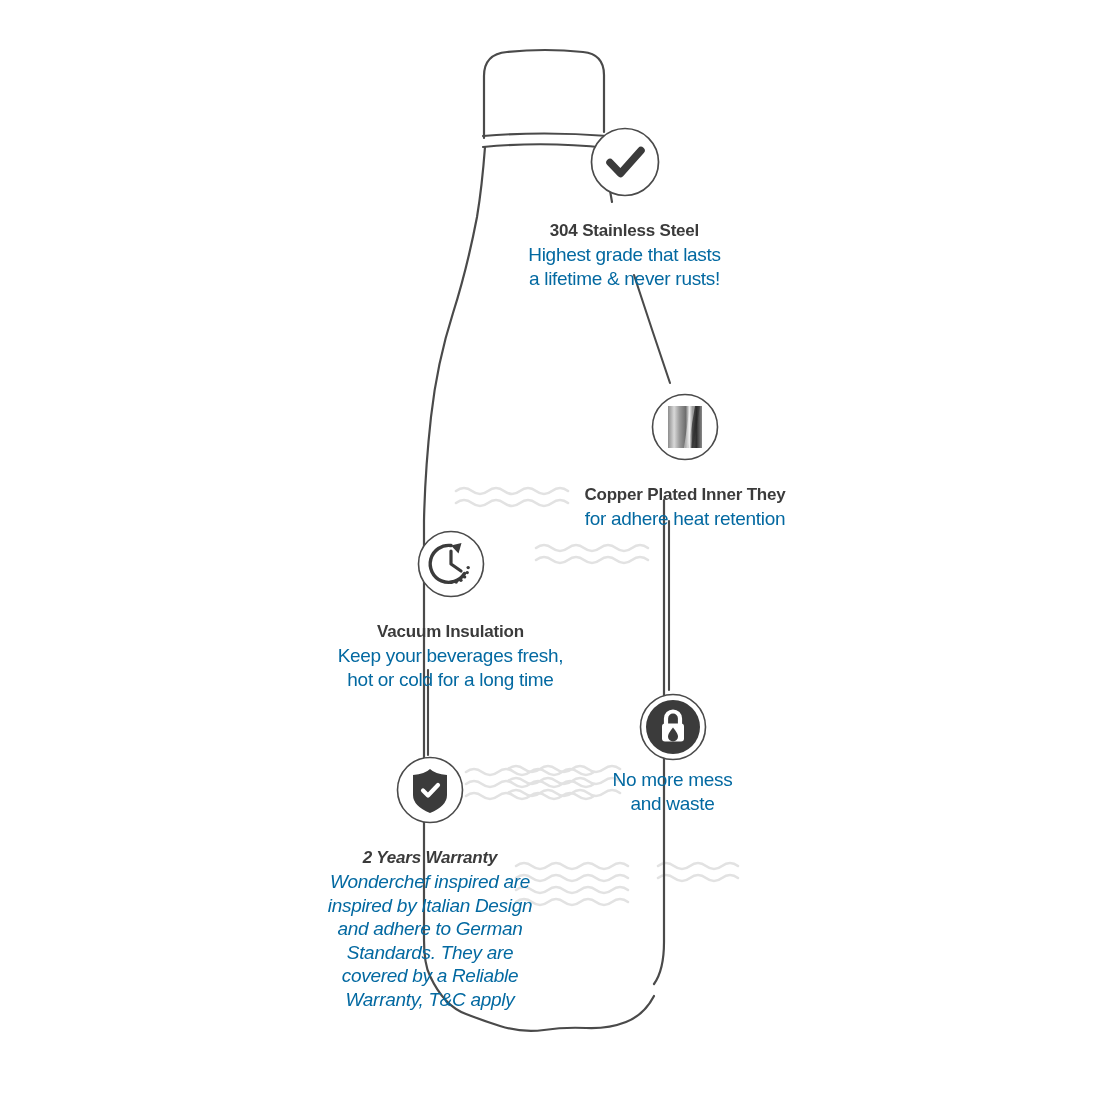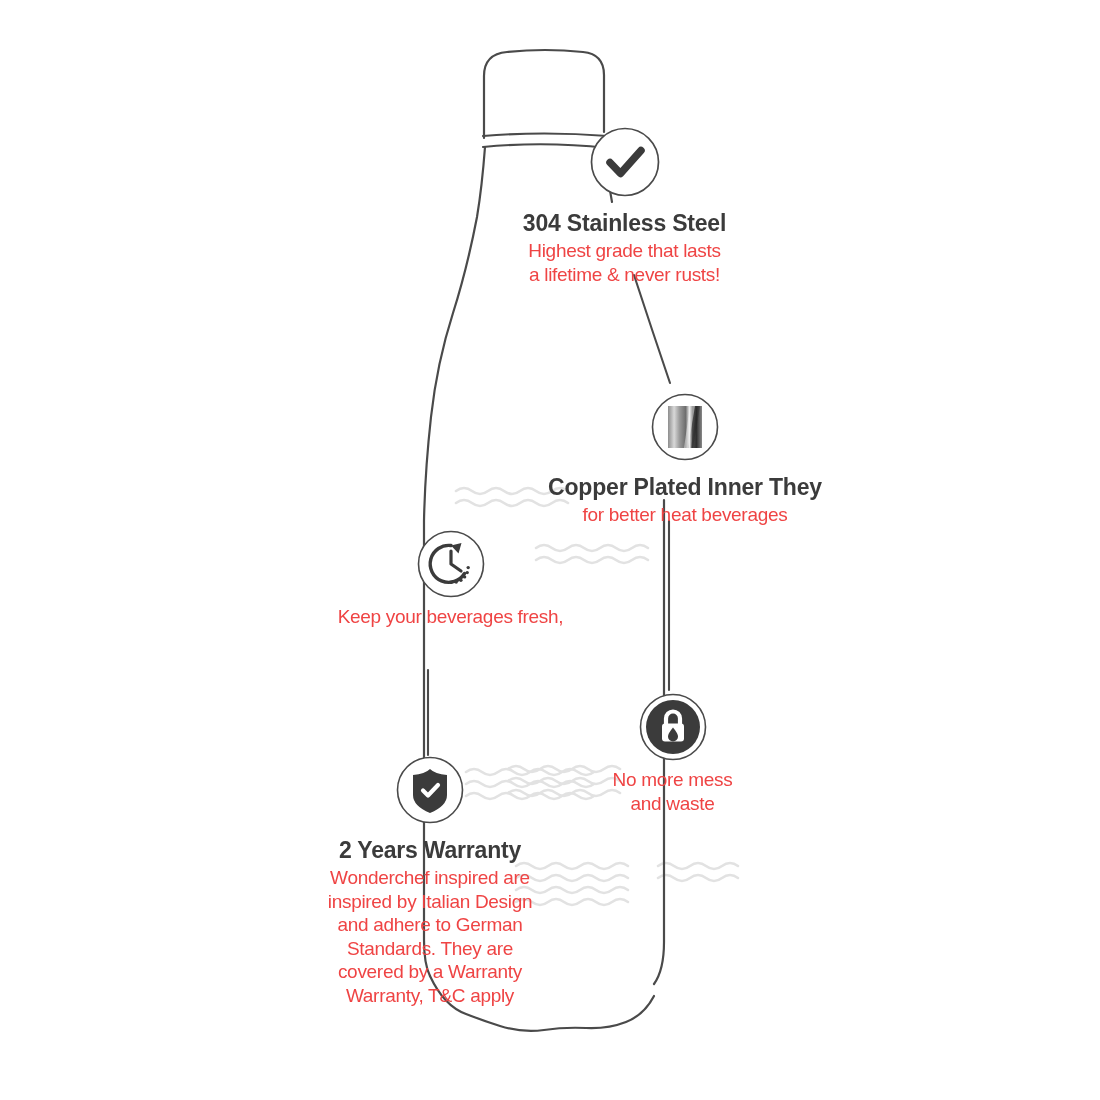--- a/index.html
+++ b/index.html
@@ -30,41 +30,41 @@
   .feature {
     position: absolute;
     text-align: center;
   }
   .feature .icon-wrap {
     display: block;
     margin: 0 auto;
   }
   .f-title {
     font-weight: bold;
-    font-size: 23px;
+    font-size: 17px;
     color: #3b3b3b;
     letter-spacing: -0.2px;
-    margin-top: 8px;
+    margin-top: 19px;
     white-space: nowrap;
   }
   .f-desc {
     font-size: 19px;
     line-height: 23.5px;
-    color: #ef4444;
+    color: #0369a1;
     letter-spacing: -0.3px;
     margin-top: 2px;
   }
   .f-desc div { white-space: nowrap; }
 
   
   #feat-steel   { left: 452px; top: 126px; width: 345px; }
   #feat-copper  { left: 515px; top: 392px; width: 340px; }
   #feat-vacuum  { left: 288px; top: 529px; width: 325px; }
   #feat-lock    { left: 565px; top: 692px; width: 215px; }
-  #feat-warranty{ left: 285px; top: 755px; width: 290px; }
+  #feat-warranty{ left: 285px; top: 755px; width: 290px; font-style: italic; }
 
   #feat-steel .f-title,
   #feat-copper .f-title { }
 </style>
 </head>
 <body>
 
 <div id="stage">
 
   <svg class="layer" viewBox="0 0 1100 1100">
@@ -156,21 +156,21 @@
         <circle cx="35" cy="35" r="32.5" fill="#ffffff" stroke="#4a4a4a" stroke-width="1.6"></circle>
         <g clip-path="url(#swatchClip)">
           <rect x="18" y="14" width="34" height="42" fill="url(#metalGrad)"></rect>
           <path d="M40 14 L34 56 L38 56 L45 14 Z" fill="#f2f2f2" opacity="0.5"></path>
           <path d="M47 14 L41 56 L43 56 L50 14 Z" fill="#1f1f1f" opacity="0.35"></path>
         </g>
       </svg>
     </span>
     <div class="f-title">Copper Plated Inner They</div>
     <div class="f-desc">
-      <div>for better heat beverages</div>
+      <div>for adhere heat retention</div>
     </div>
   </div>
 
   <div class="feature" id="feat-vacuum">
     <span class="icon-wrap">
       <svg width="70" height="70" viewBox="0 0 70 70">
         <circle cx="35" cy="35" r="32.5" fill="#ffffff" stroke="#4a4a4a" stroke-width="1.6"></circle>
 
         <path d="M35 16.5 A18.5 18.5 0 1 0 48.5 44.5" fill="none" stroke="#3b3b3b" stroke-width="3.4" stroke-linecap="round"></path>
 
@@ -181,22 +181,24 @@
           <circle cx="51.2" cy="43.6" r="1.7"></circle>
           <circle cx="48.6" cy="47.9" r="1.7"></circle>
           <circle cx="44.9" cy="51.2" r="1.7"></circle>
           <circle cx="40.2" cy="53.0" r="1.7"></circle>
           <circle cx="35.1" cy="53.4" r="1.7"></circle>
         </g>
 
         <path d="M35 22 L35 35 L45 42" fill="none" stroke="#3b3b3b" stroke-width="3.2" stroke-linecap="round" stroke-linejoin="round"></path>
       </svg>
     </span>
+    <div class="f-title">Vacuum Insulation</div>
     <div class="f-desc">
       <div>Keep your beverages fresh,</div>
+      <div>hot or cold for a long time</div>
     </div>
   </div>
 
   <div class="feature" id="feat-lock">
     <span class="icon-wrap">
       <svg width="70" height="70" viewBox="0 0 70 70">
         <circle cx="35" cy="35" r="32.5" fill="#ffffff" stroke="#4a4a4a" stroke-width="1.6"></circle>
         <circle cx="35" cy="35" r="27" fill="#3b3b3b"></circle>
 
         <path d="M28 32 L28 26.5 a7 7 0 0 1 14 0 L42 32" fill="none" stroke="#ffffff" stroke-width="4.2" stroke-linecap="round"></path>
@@ -219,18 +221,18 @@
         <path d="M35 14 q-5 5 -17 6 L18 40 q0 11 17 18 q17 -7 17 -18 L52 20 q-12 -1 -17 -6 Z" fill="#3b3b3b"></path>
         <path d="M28 35.5 L33 40.5 L43 30" fill="none" stroke="#ffffff" stroke-width="4.2" stroke-linecap="round" stroke-linejoin="round"></path>
       </svg>
     </span>
     <div class="f-title">2 Years Warranty</div>
     <div class="f-desc">
       <div>Wonderchef inspired are</div>
       <div>inspired by Italian Design</div>
       <div>and adhere to German</div>
       <div>Standards. They are</div>
-      <div>covered by a Warranty</div>
+      <div>covered by a Reliable</div>
       <div>Warranty, T&amp;C apply</div>
     </div>
   </div>
 
 </div>
 
 </body></html>

